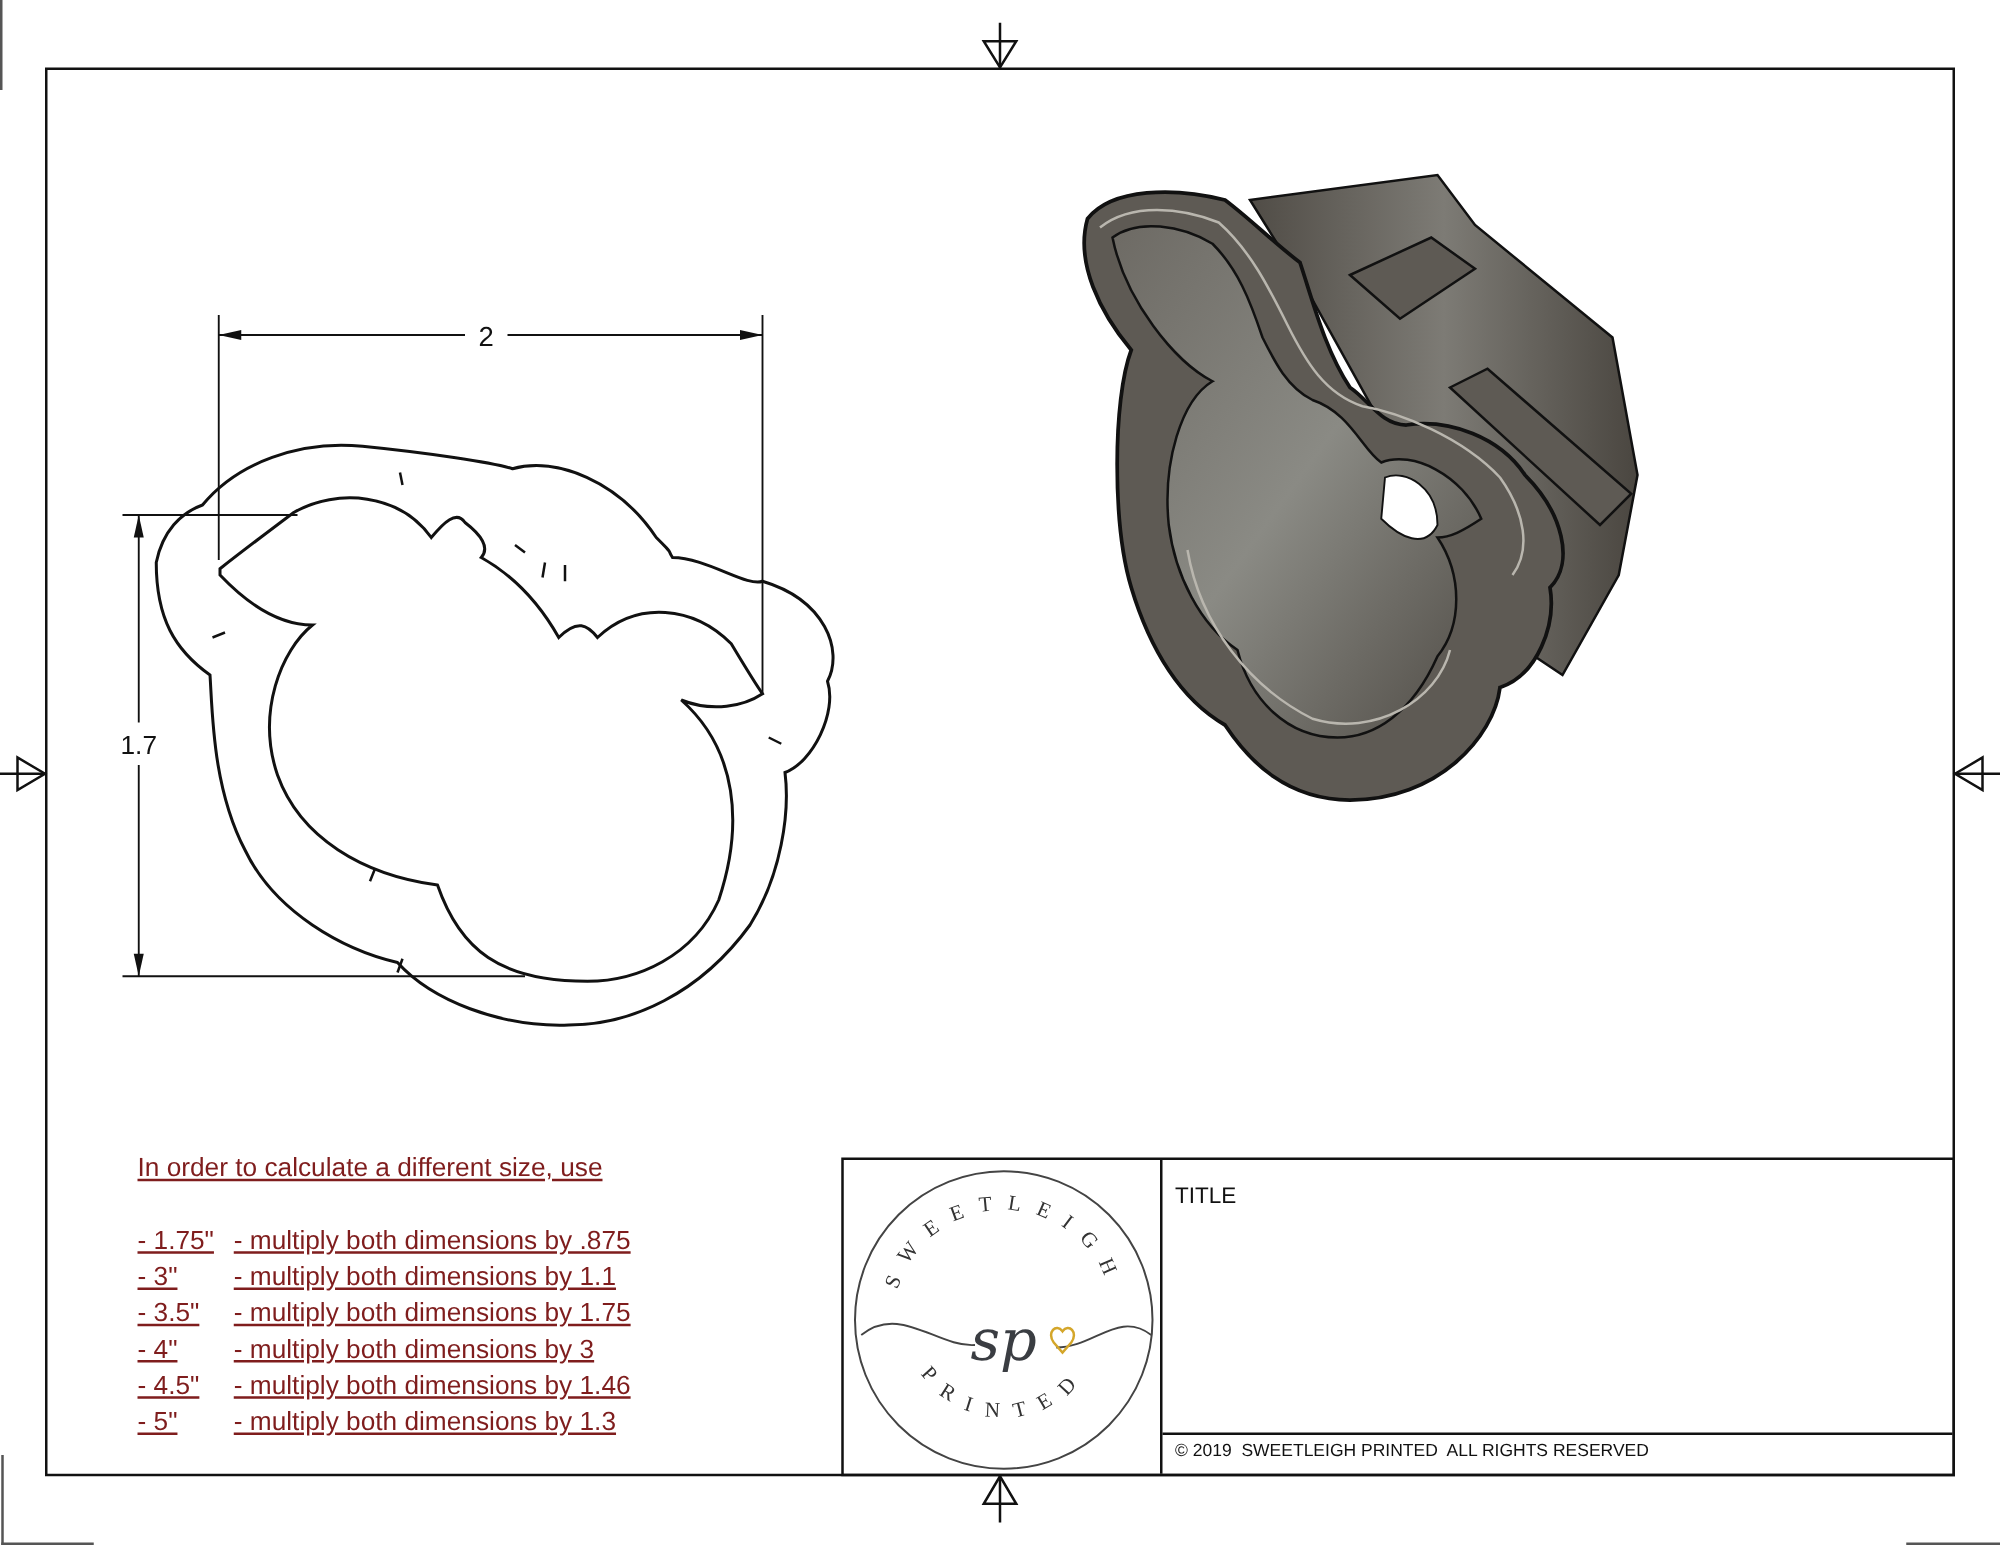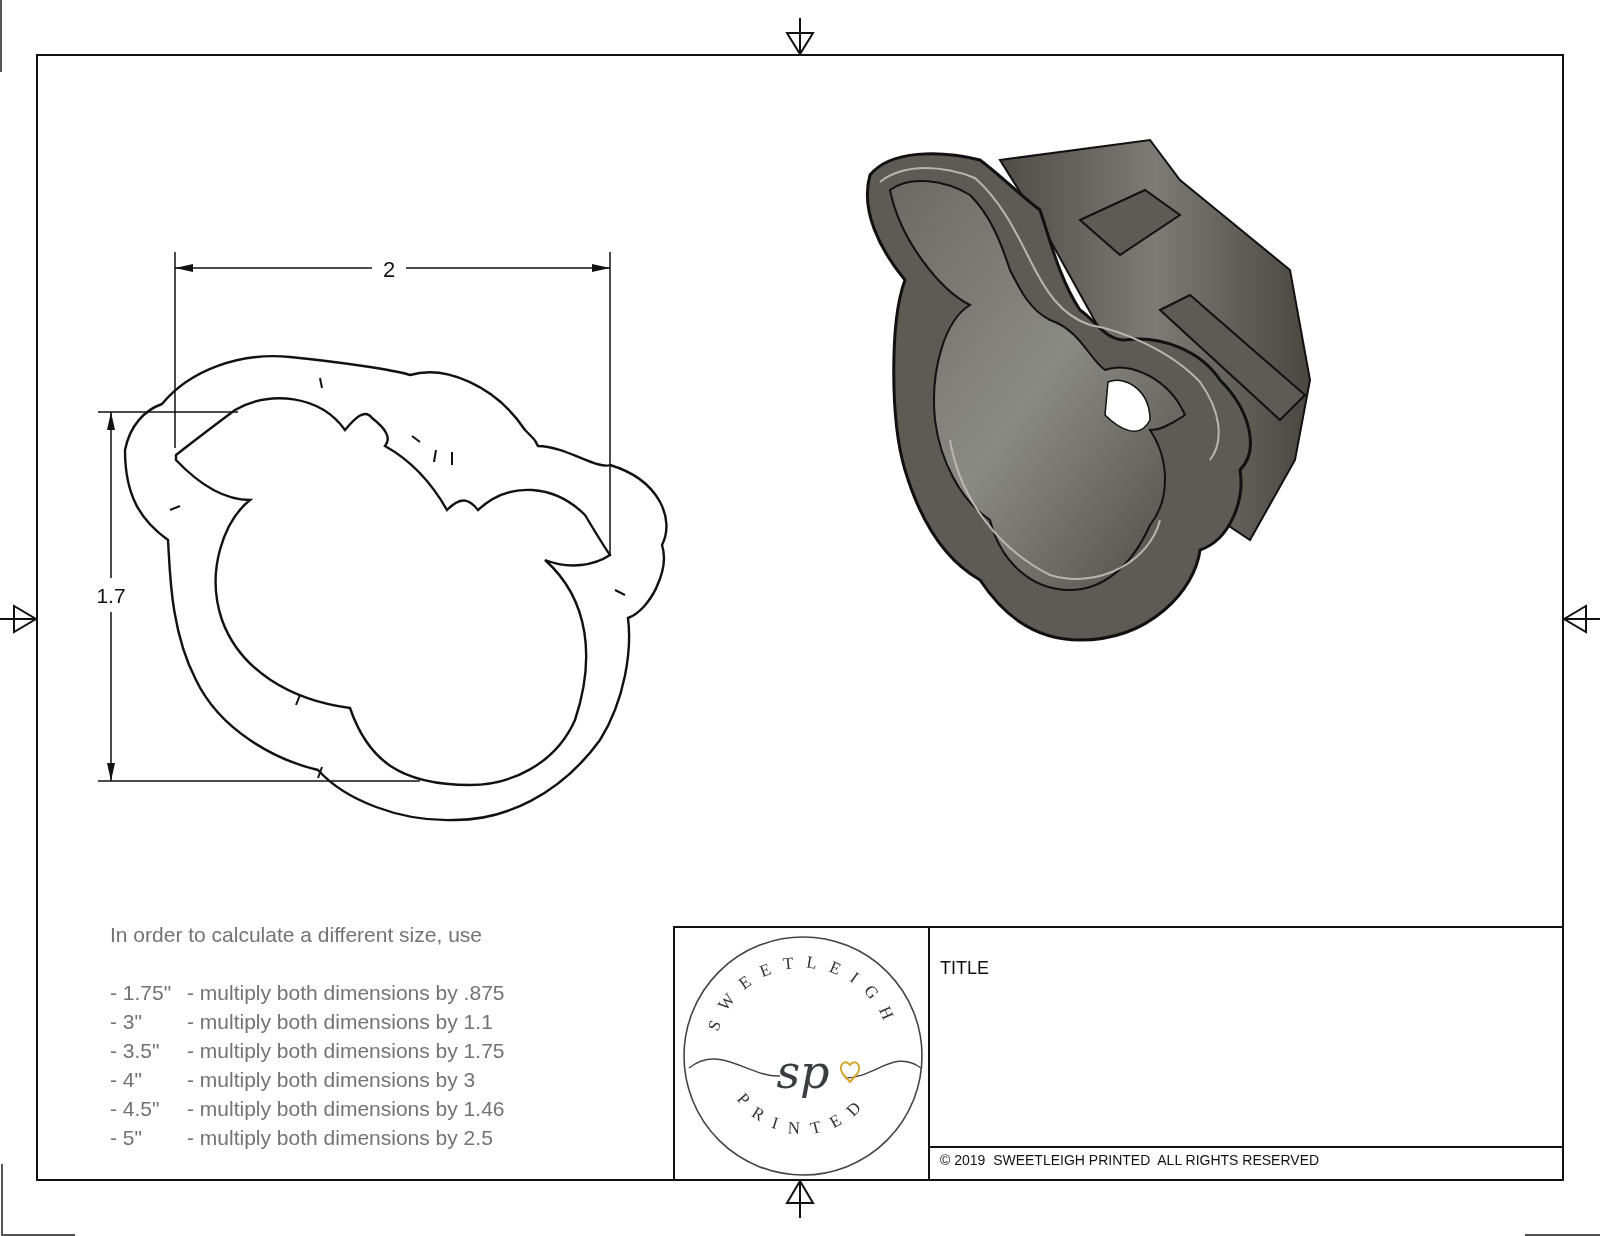--- a/index.html
+++ b/index.html
@@ -2,29 +2,29 @@
 <html><head>
 <meta charset="utf-8">
 <style>
   html, body { margin:0; padding:0; background:#ffffff; }
   body { width:1600px; height:1236px; position:relative; overflow:hidden;
          font-family:"Liberation Sans", sans-serif; color:#111; }
   .abs { position:absolute; }
   #sheet-border { left:36px; top:54px; width:1528px; height:1127px;
                   border:2px solid #111; box-sizing:border-box; }
   .crop-mark { position:absolute; background:#555; }
-  #instructions { left:110px; top:920px; font-size:21px; line-height:29px; color:#737373; }
+  #instructions { left:110px; top:920px; font-size:21px; line-height:29px; color:#7f1d1d;text-decoration:underline; }
   #instructions .intro { margin:0; }
   #instructions .gap { height:29px; }
   .mult-row { display:flex; white-space:pre; }
   .mult-size { width:77px; }
   #title-block { left:673px; top:926px; width:891px; height:255px;
                  border:2px solid #111; box-sizing:border-box; }
   #logo-cell { left:0; top:0; width:255px; height:251px; border-right:2px solid #111; box-sizing:border-box; }
-  #title-cell { left:255px; top:12px; right:0; height:218px;padding-left:47px; }
+  #title-cell { left:255px; top:0; right:0; height:218px;padding-left:47px; }
   #title-label { left:10px; top:18px; font-size:18px; }
   #title-value { left:9px; top:40px; font-size:44px; letter-spacing:-0.3px; }
   #copyright-cell { left:255px; top:218px; right:0; bottom:0; border-top:2px solid #111; }
   #copyright-text { left:10px; top:4px; font-size:14px; white-space:pre; }
 </style>
 </head>
 <body>
 
 <div class="crop-mark" style="left:0;top:0;width:2px;height:72px;"></div>
 <div class="crop-mark" style="left:1px;top:1164px;width:2px;height:72px;"></div>
@@ -157,21 +157,21 @@
   <div class="mult-row">
     <span class="mult-size">- 4"</span>
     <span>- multiply both dimensions by 3</span>
   </div>
   <div class="mult-row">
     <span class="mult-size">- 4.5"</span>
     <span>- multiply both dimensions by 1.46</span>
   </div>
   <div class="mult-row">
     <span class="mult-size">- 5"</span>
-    <span>- multiply both dimensions by 2.5</span>
+    <span>- multiply both dimensions by 1.3</span>
   </div>
 </div>
 
 <div id="title-block" class="abs">
   <div id="logo-cell" class="abs">
     <svg width="253" height="251" viewBox="0 0 253 251">
       <defs>
         <path id="arcTop" d="M40,128 A88,88 0 0 1 216,128"></path>
         <path id="arcBot" d="M60,168 A80,80 0 0 0 196,168"></path>
       </defs>

